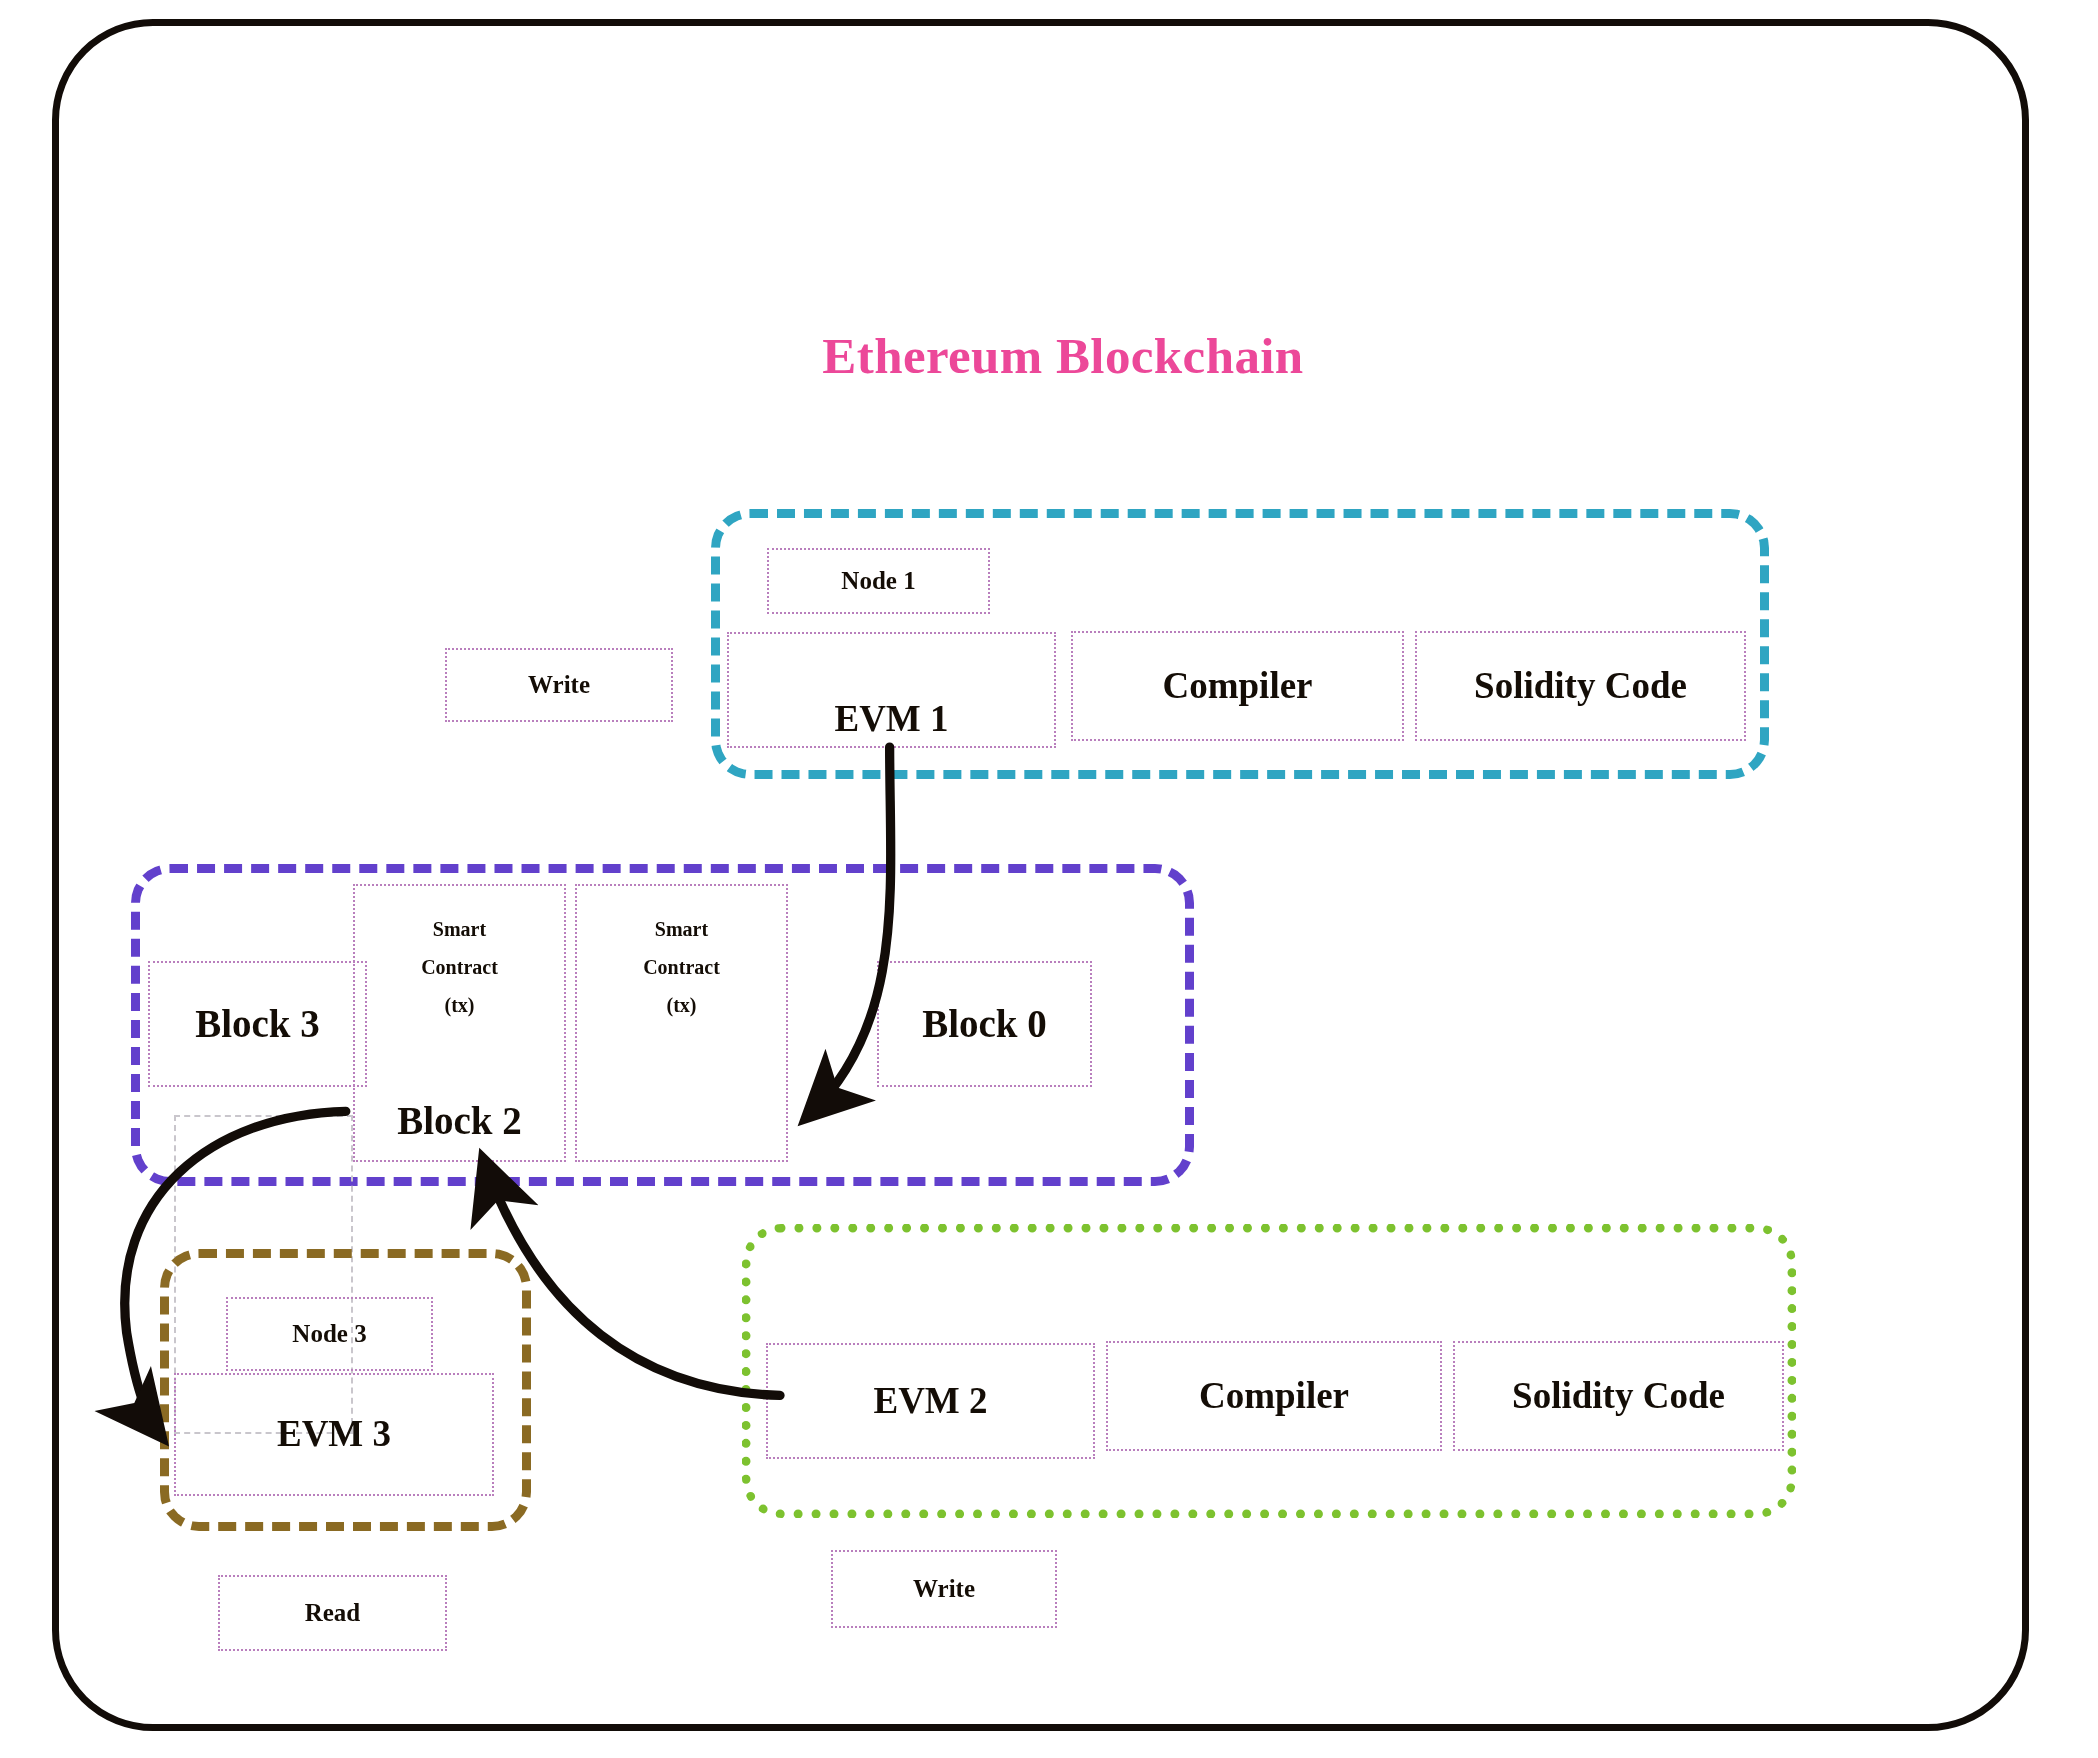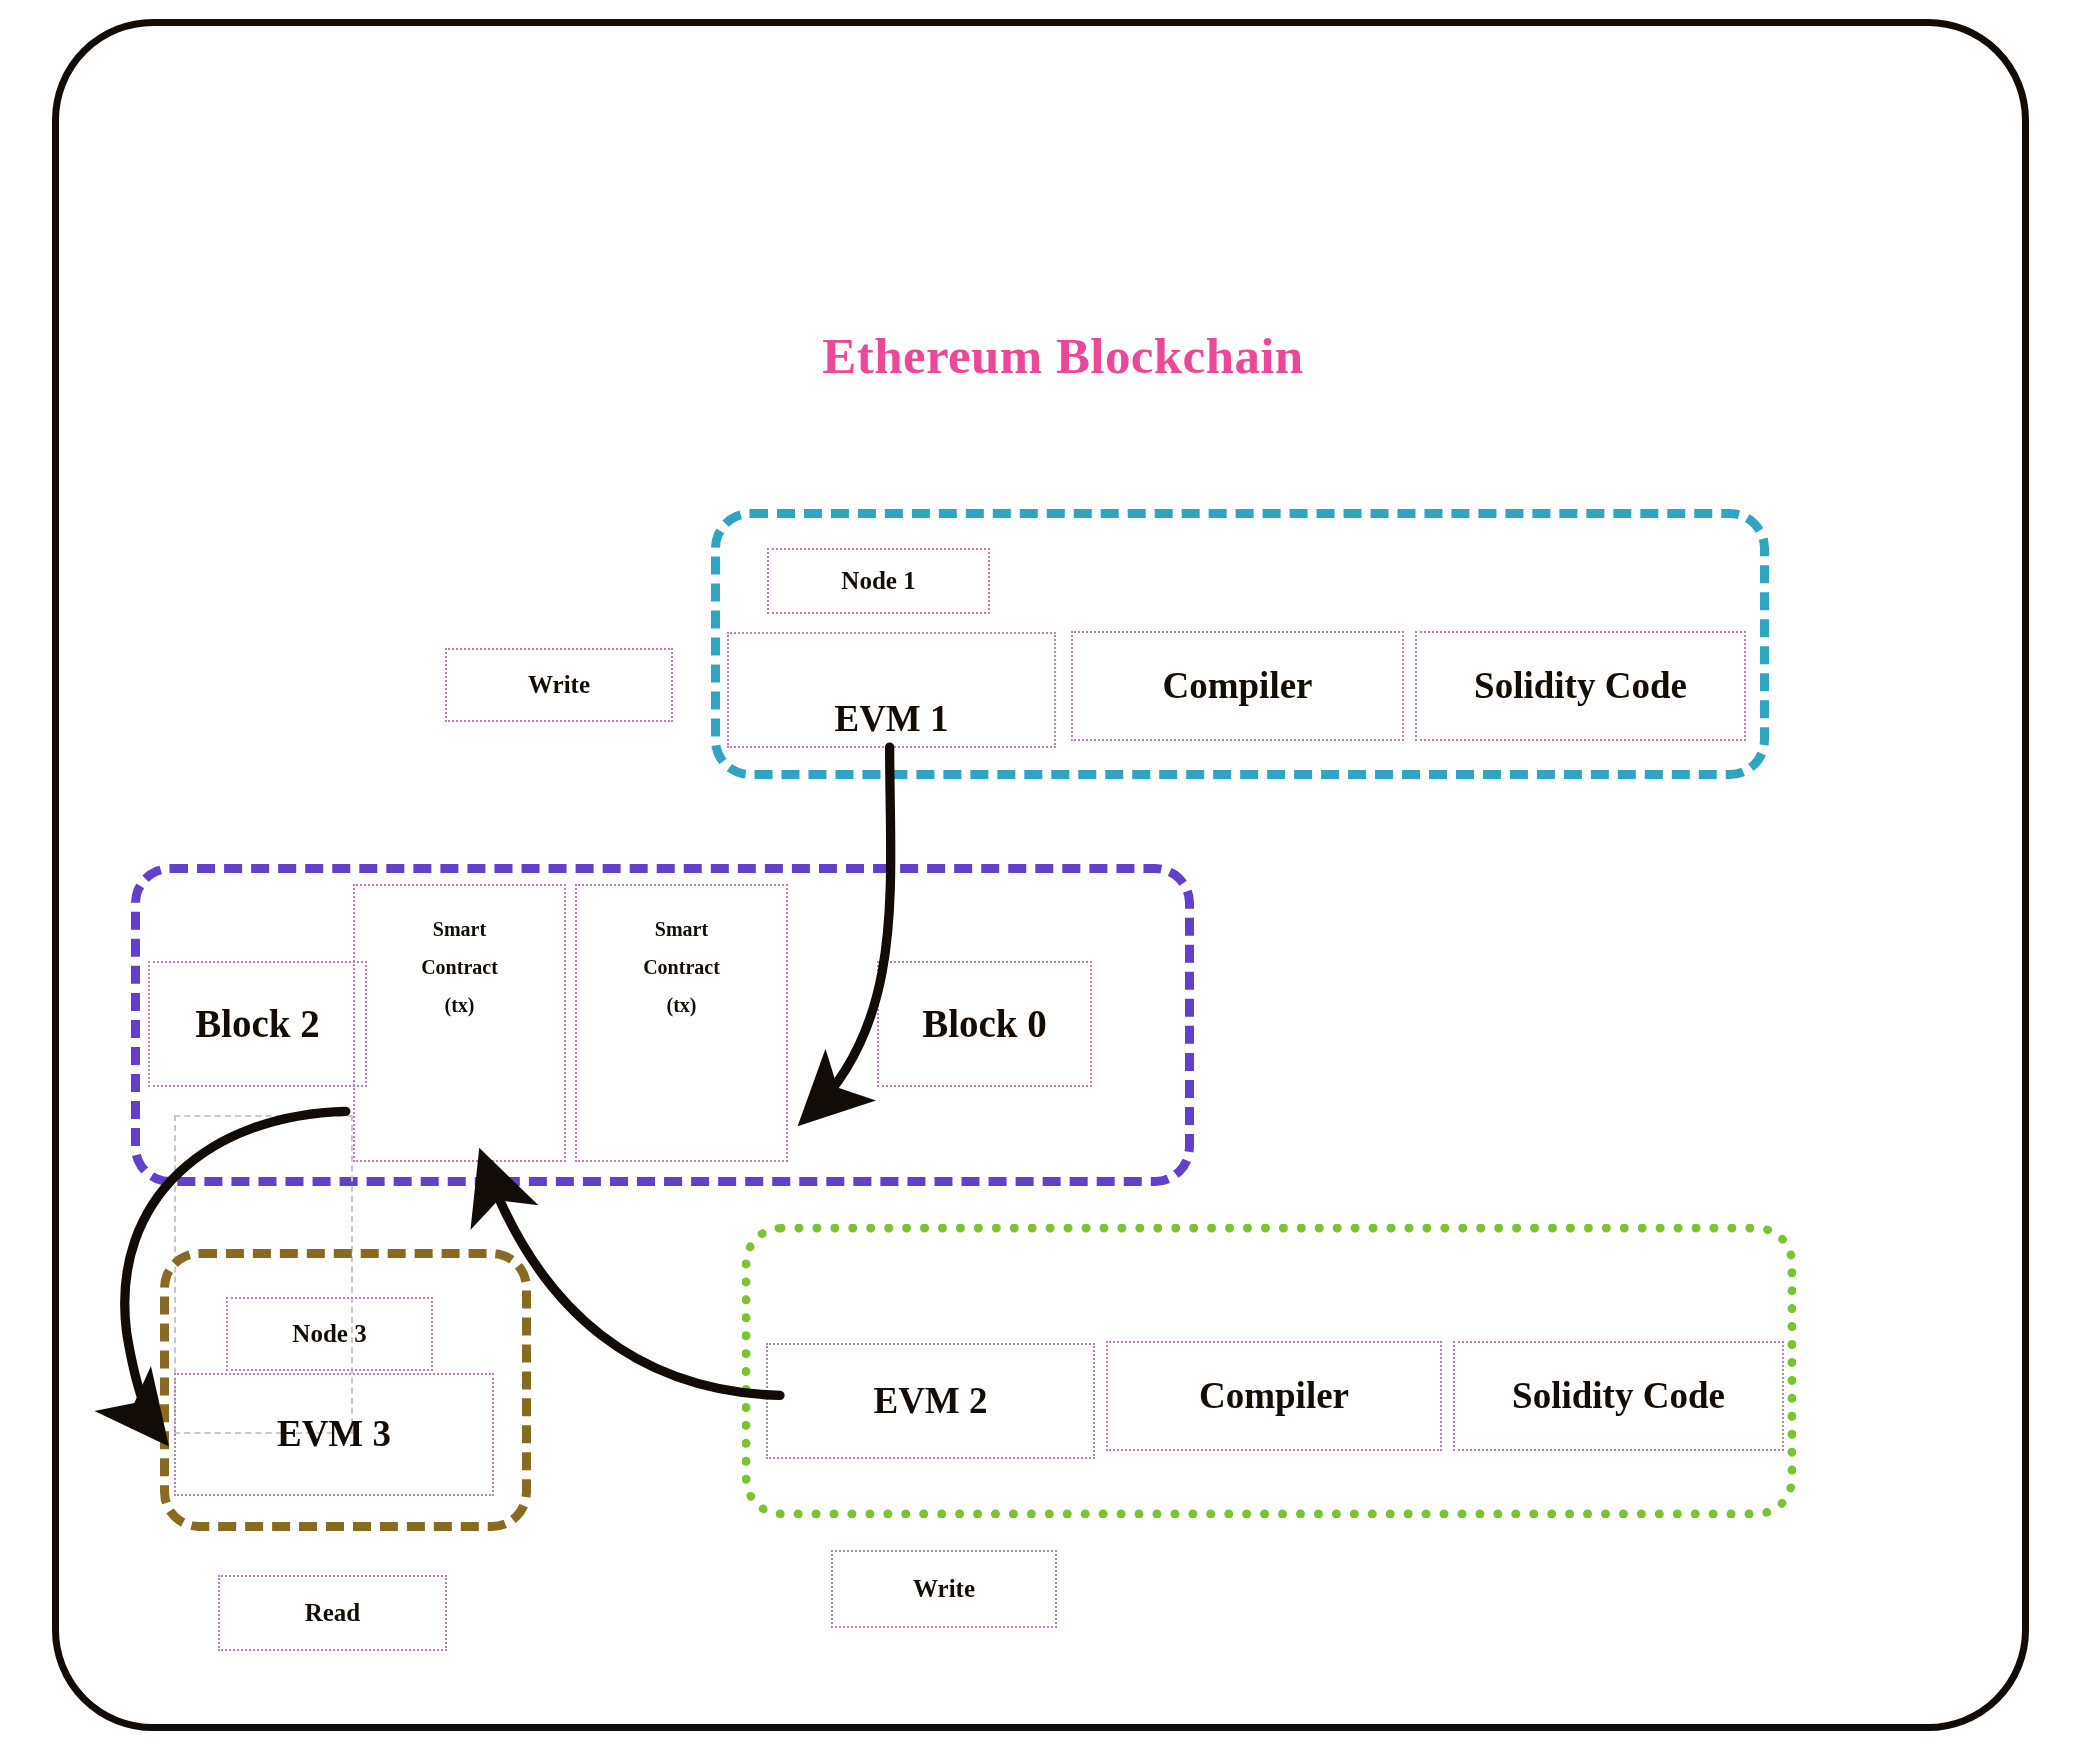--- a/index.html
+++ b/index.html
@@ -153,30 +153,33 @@
 
   <div class="box lbl-small" style="left:445px; top:648px; width:228px; height:74px;">
     <span>Write</span>
   </div>
 
   <div class="group group-chain"></div>
 
   <div class="ghost-rect"></div>
 
   <div class="box lbl-block" style="left:148px; top:961px; width:219px; height:126px;">
-    <span>Block 2</span>
+    <span>Block 3</span>
   </div>
 
   <div class="box" style="left:353px; top:884px; width:213px; height:278px;">
     <div class="sc-label">
       <div>Smart</div>
       <div>Contract</div>
       <div>(tx)</div>
     </div>
   </div>
+  <div class="box lbl-block" style="left:353px; top:1079px; width:213px; height:83px; border:none;">
+    <span>Block 2</span>
+  </div>
 
   <div class="box" style="left:575px; top:884px; width:213px; height:278px;">
     <div class="sc-label">
       <div>Smart</div>
       <div>Contract</div>
       <div>(tx)</div>
     </div>
   </div>
 
   <div class="box lbl-block" style="left:877px; top:961px; width:215px; height:126px;">

